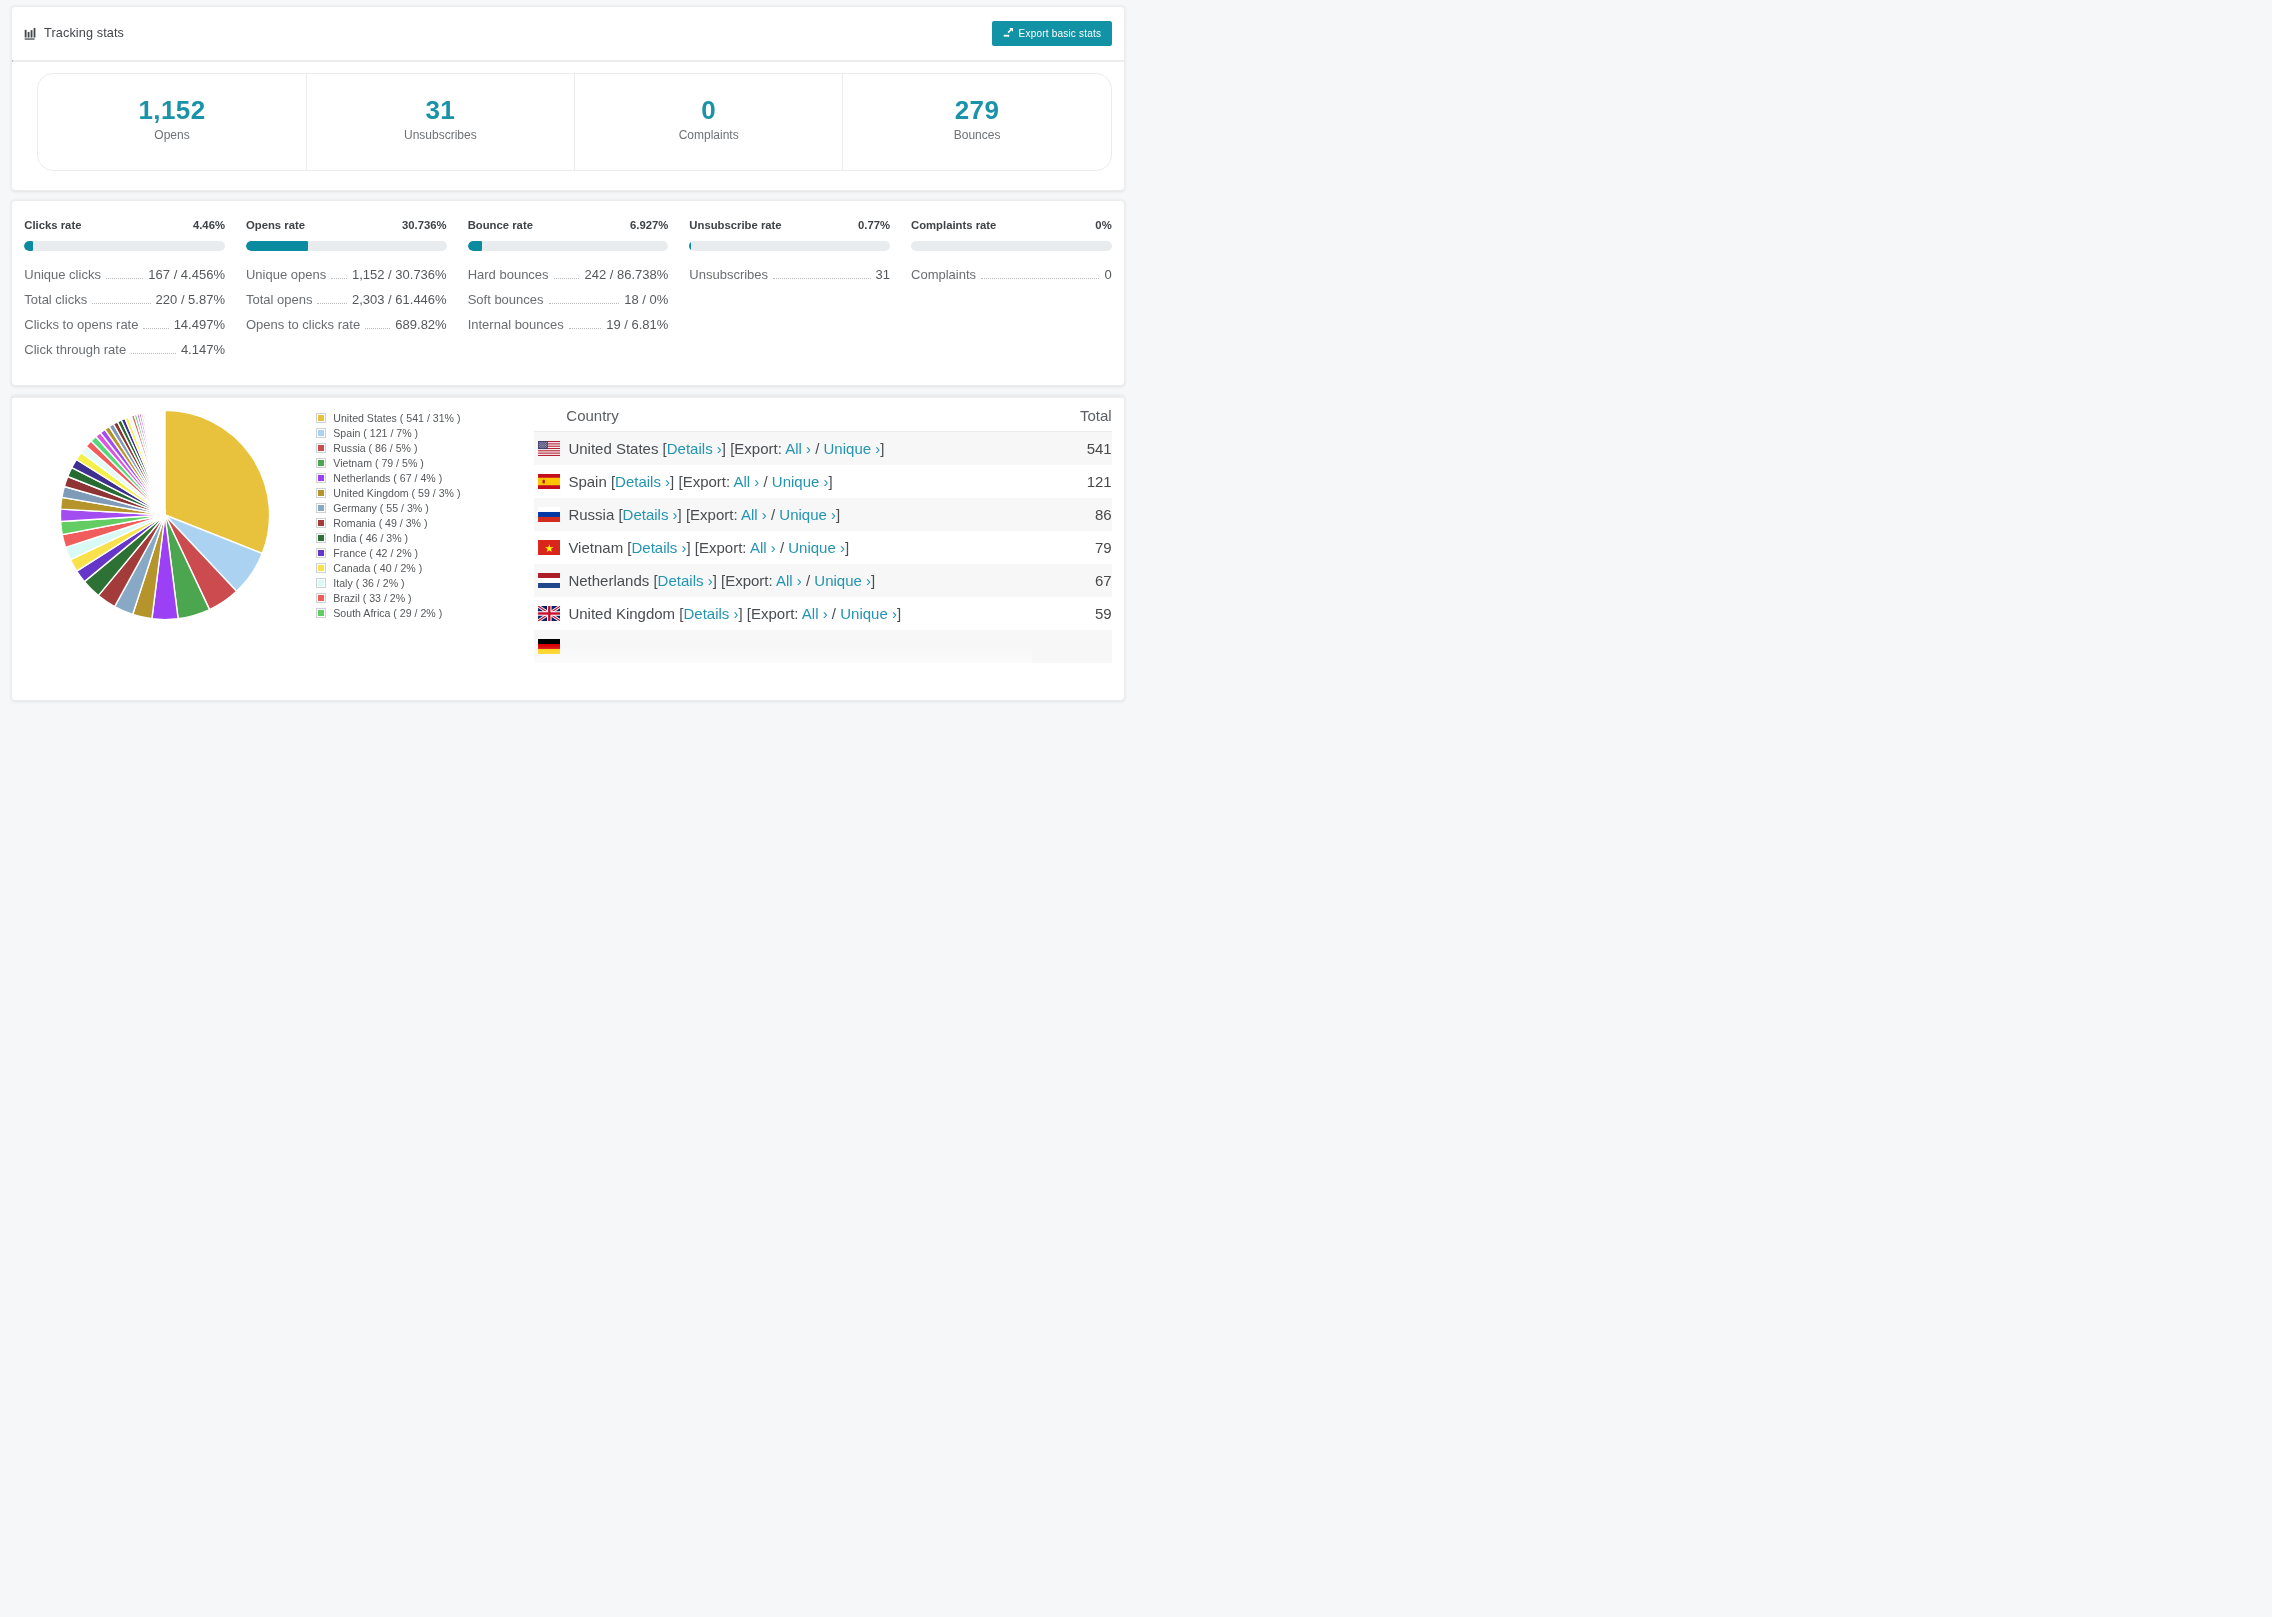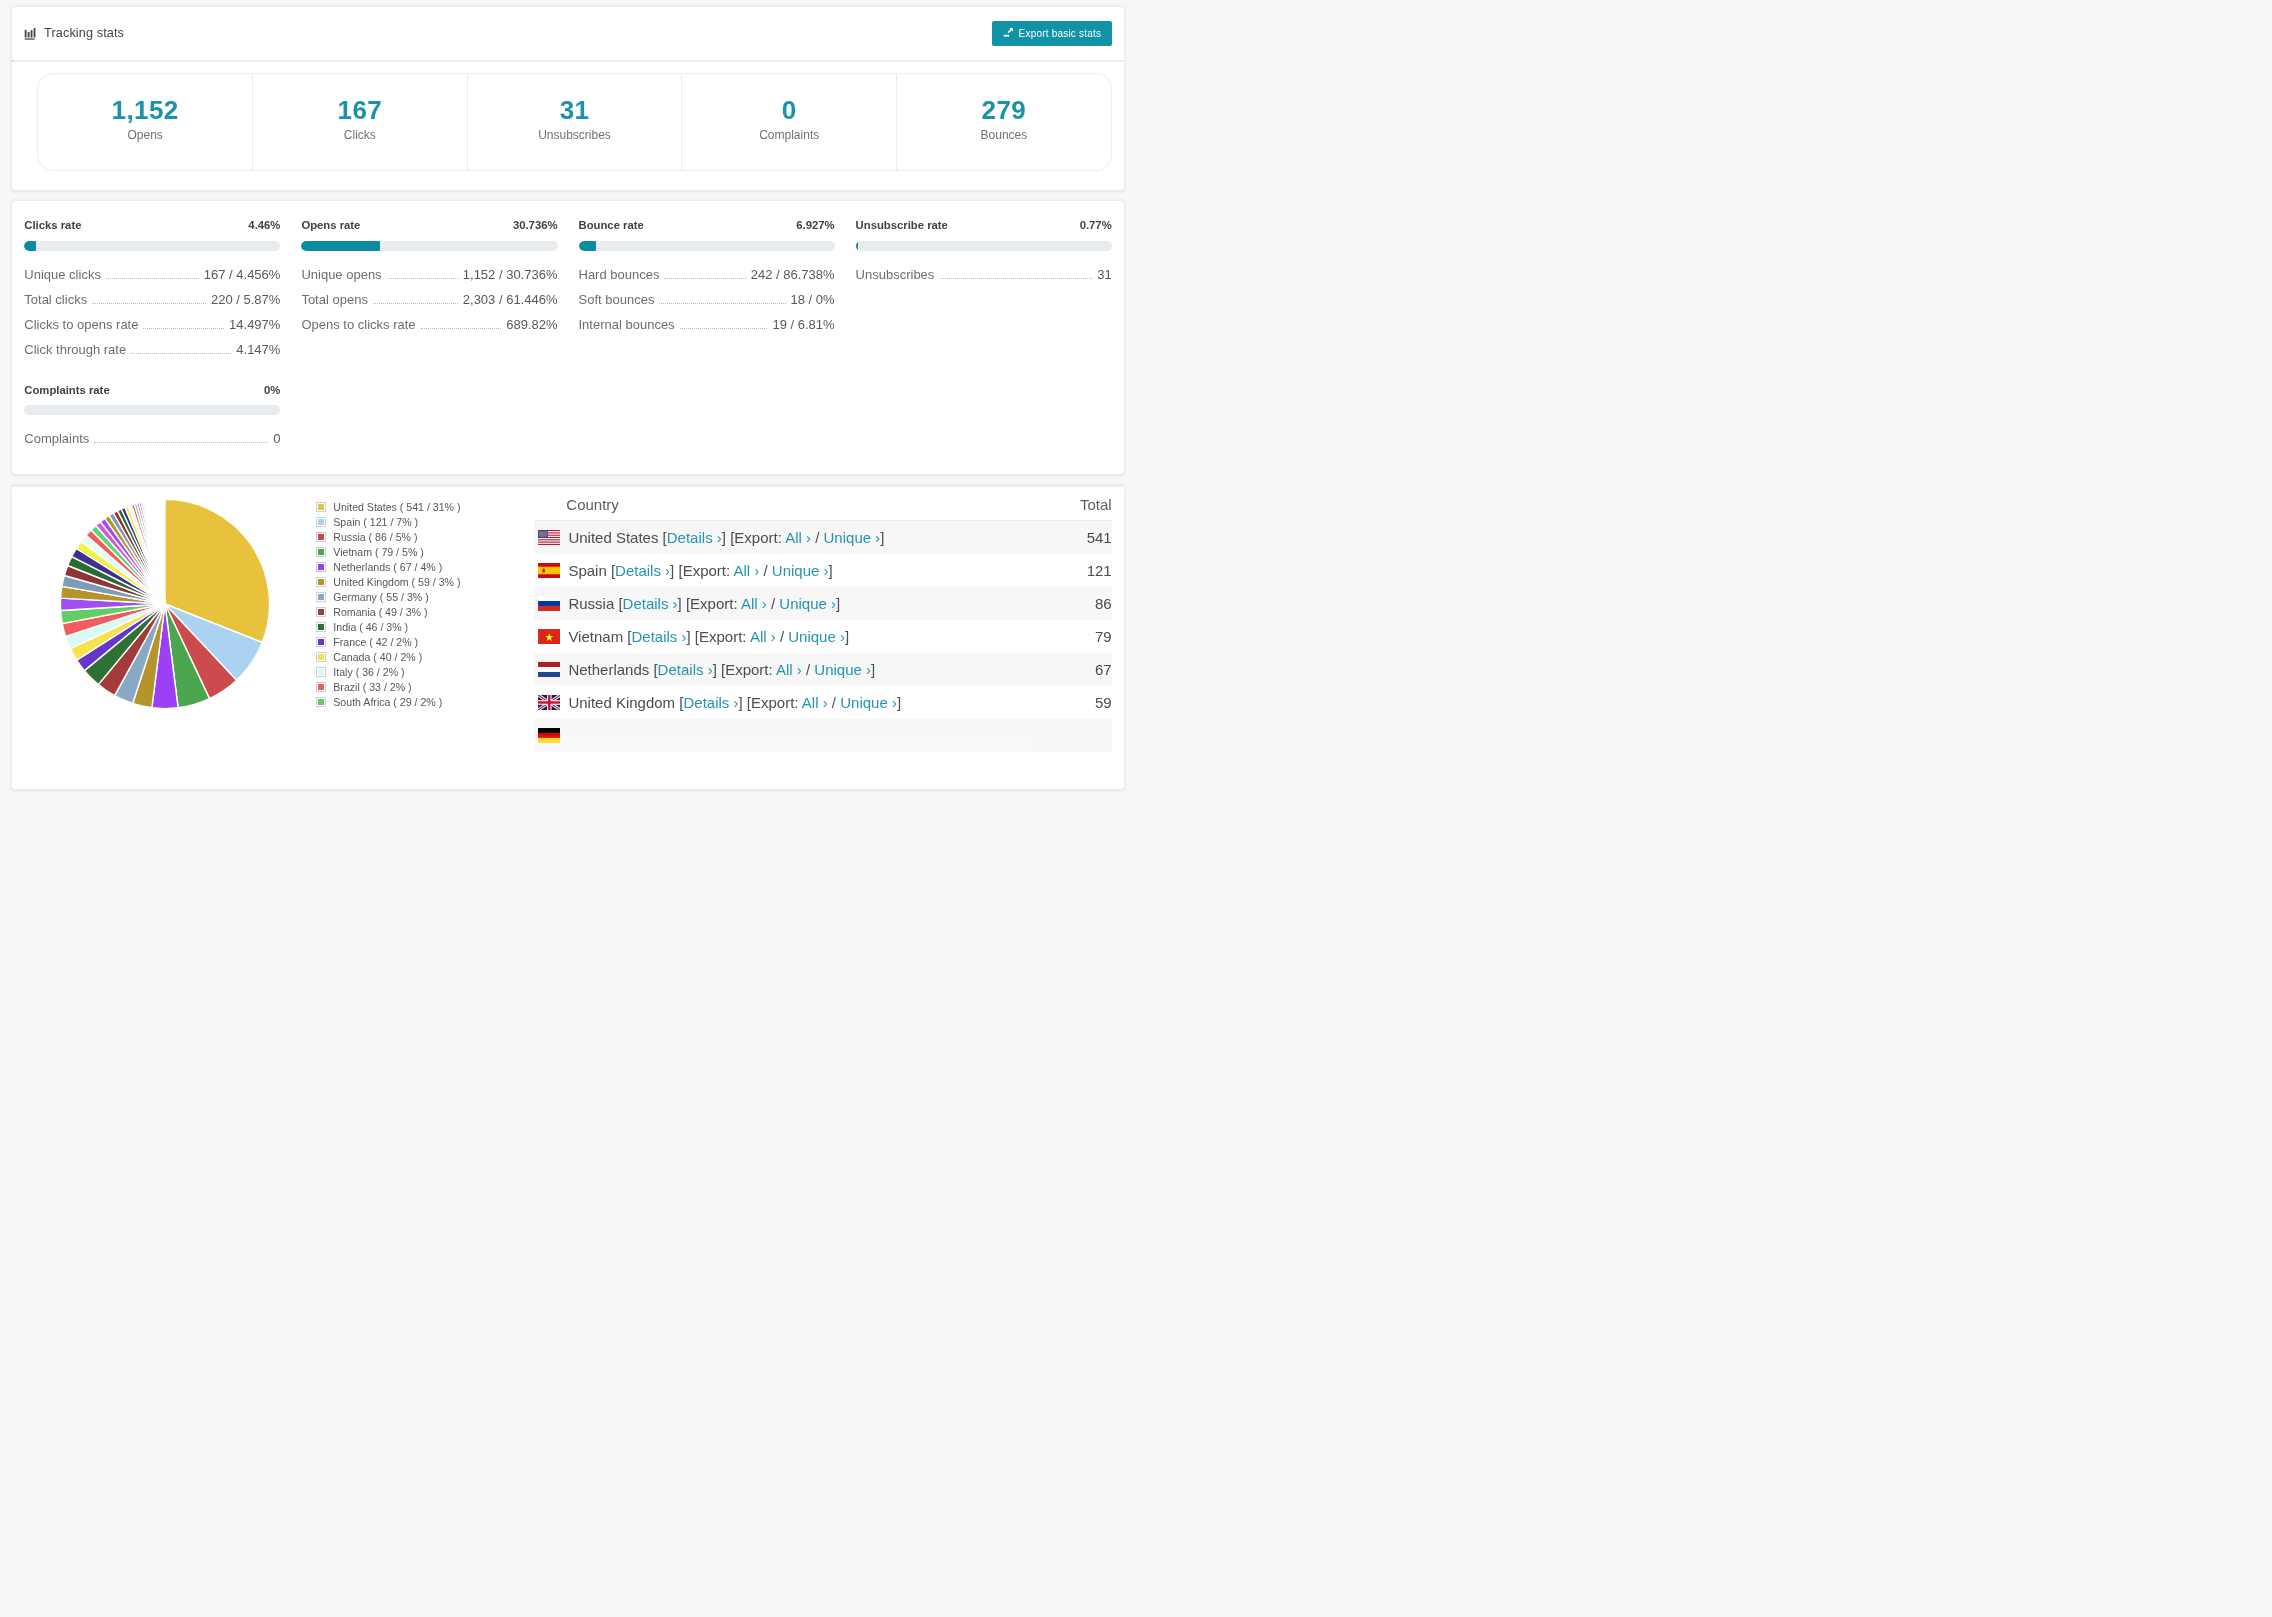--- a/index.html
+++ b/index.html
@@ -18,21 +18,21 @@
     font-size:10px; font-family:inherit; padding:6.4px 10.6px; display:inline-flex;
     align-items:center; gap:5px; cursor:pointer; letter-spacing:0.2px; }
   
   .card-body { padding:11.3px 12px 18.4px; }
   .summary-strip { display:flex; border:0.7px solid #ececec; border-radius:16px;margin-left:13px; }
   .sum-cell { flex:1; text-align:center; padding:21px 0 28px; border-right:0.7px solid #ececec; }
   .sum-cell:last-child { border-right:none; }
   .sum-value { font-size:26px; font-weight:700; color:#1a93a8; letter-spacing:0.4px; }
   .sum-label { font-size:12px; color:#6e7276; margin-top:2.1px; }
   
-  .rates-grid { display:grid; grid-template-columns:1fr 1fr 1fr 1fr; column-gap:21px;
+  .rates-grid { display:grid; grid-template-columns:1fr 1fr 1fr 1fr 1fr; column-gap:21px;
     row-gap:27px; padding:18.4px 12px 28px; }
   .rate-head { display:flex; justify-content:space-between; align-items:baseline; }
   .rate-title { font-size:11.3px; font-weight:700; color:#3f4347; }
   .rate-value { font-size:11.3px; font-weight:700; color:#3f4347; }
   .bar-track { height:10.6px; background:#e9ecef; border-radius:5.6px; margin-top:9.2px;
     overflow:hidden; }
   .bar-fill { height:100%; background:#0a8ba0; border-radius:5.6px 1.4px 1.4px 5.6px; }
   .rate-rows { margin-top:15.5px; }
   .rate-row { display:flex; align-items:baseline; font-size:13px; margin-top:10px; }
   .rate-row .lbl { color:#6a6e72; white-space:nowrap; }
@@ -97,24 +97,20 @@
         </span>
         <span>Export basic stats</span>
       </button>
     </div>
     <hr class="head-sep">
     <div class="card-body">
       <div class="summary-strip" id="summaryStrip">
           <div class="sum-cell">
             <div class="sum-value">1,152</div>
             <div class="sum-label">Opens</div>
-          </div>
-          <div class="sum-cell">
-            <div class="sum-value">167</div>
-            <div class="sum-label">Clicks</div>
           </div>
           <div class="sum-cell">
             <div class="sum-value">31</div>
             <div class="sum-label">Unsubscribes</div>
           </div>
           <div class="sum-cell">
             <div class="sum-value">0</div>
             <div class="sum-label">Complaints</div>
           </div>
           <div class="sum-cell">

